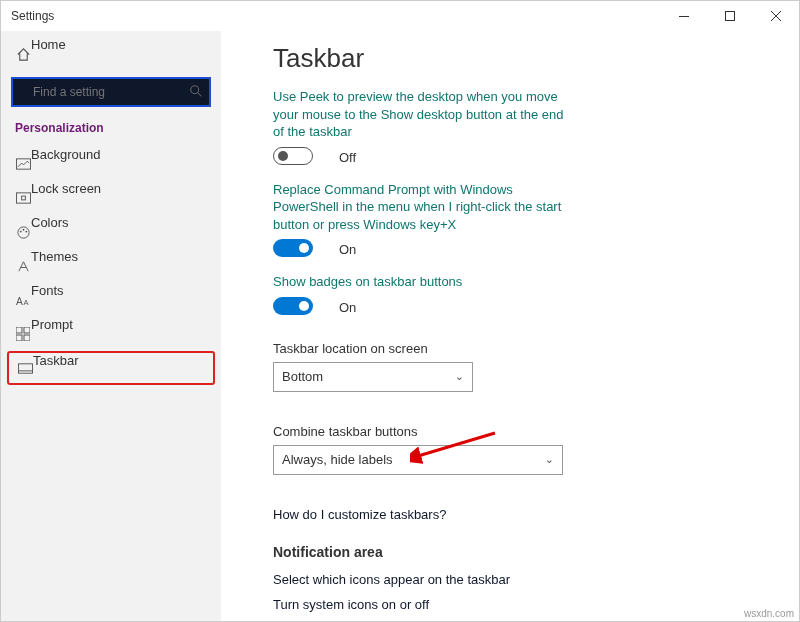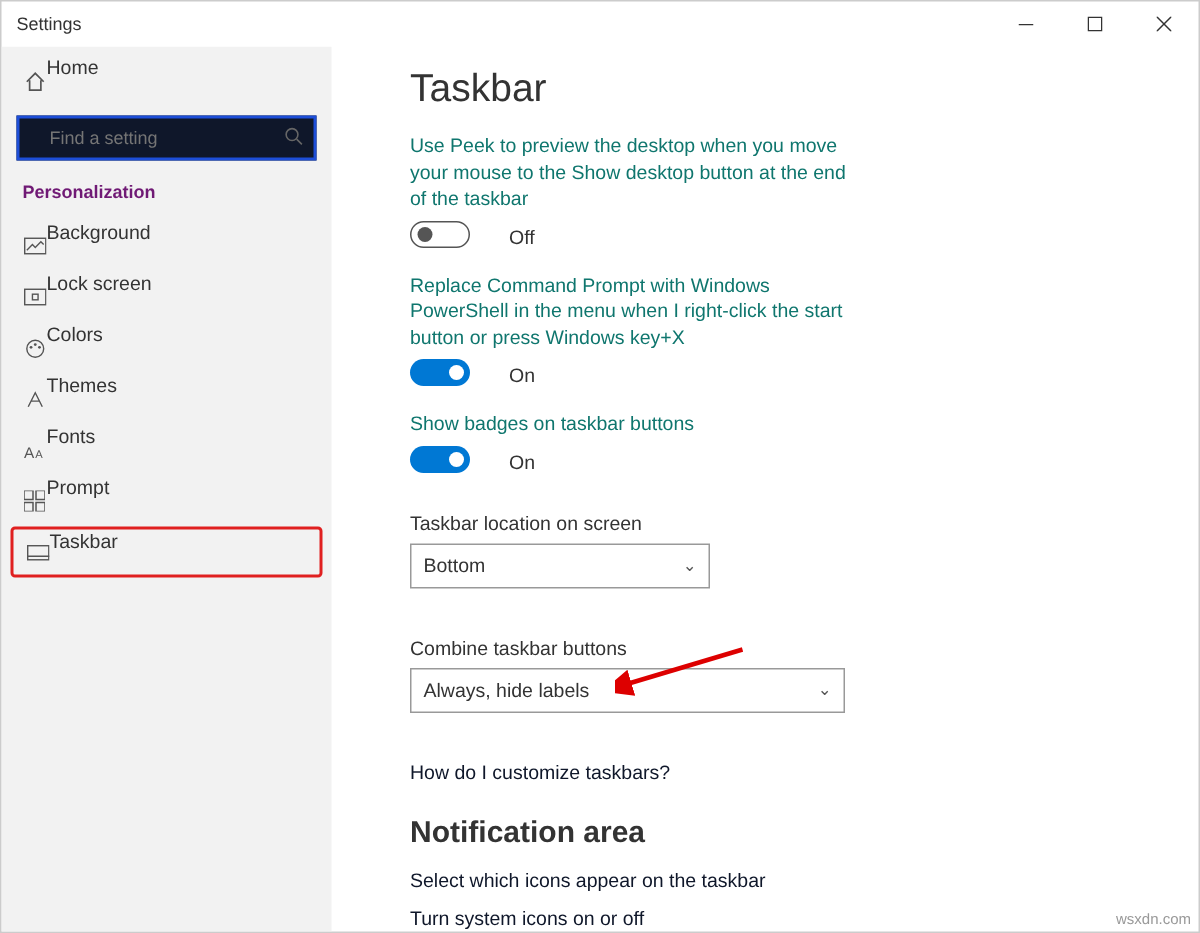--- a/index.html
+++ b/index.html
@@ -12,21 +12,21 @@
 .sidebar { width: 220px; background: #f2f2f2; padding: 6px 0 0 0; display: flex; flex-direction: column; }
 .nav-item { height: 34px; display: flex; padding: 0 14px; font-size: 13px; color: #333; cursor: pointer; }
 .nav-icon { width: 16px; display: flex; align-items: center; justify-content: center; color: #555; }
 .search-wrap { margin: 6px 10px 14px 10px; position: relative; }
 .search-input { width: 100%; height: 30px; border: 2px solid #1d4ed8; background: #0f172a; padding: 0 26px 0 20px; font-size: 12px; color: #666; }
 .search-icon { position: absolute; right: 8px; top: 7px; color: #666; font-size: 13px; }
 .cat-title { font-size: 12px; font-weight: 600; padding: 0 14px 12px 14px; color: #701a75; }
 .nav-item.active { border: 2px solid #e02020; border-radius: 3px; margin: 0 6px; padding: 0 8px; height: 34px; }
 .main { flex: 1; padding: 12px 26px 0 52px; overflow-y: auto; color: #333; }
 h1 { font-size: 26px; font-weight: 400; margin-bottom: 14px; }
-h2 { font-size: 20px; font-weight: 600; margin: 22px 0 12px 0; }
+h2 { font-size: 14px; font-weight: 600; margin: 22px 0 12px 0; }
 .desc { font-size: 13px; color: #0f766e; max-width: 300px; margin-bottom: 6px; line-height: 1.35; }
 .toggle-row { display: flex; align-items: flex-end; gap: 26px; margin-bottom: 16px; }
 .toggle { width: 40px; height: 18px; border-radius: 9px; position: relative; cursor: pointer; }
 .toggle.off { border: 1px solid #555; background: #fff; }
 .toggle.on { background: #0078d4; }
 .knob { position: absolute; width: 10px; height: 10px; border-radius: 50%; top: 3px; }
 .toggle.off .knob { background: #555; left: 4px; }
 .toggle.on .knob { background: #fff; right: 4px; top: 4px; }
 .toggle-label { font-size: 13px; }
 .field-label { font-size: 13px; margin-bottom: 6px; margin-top: 26px; }

